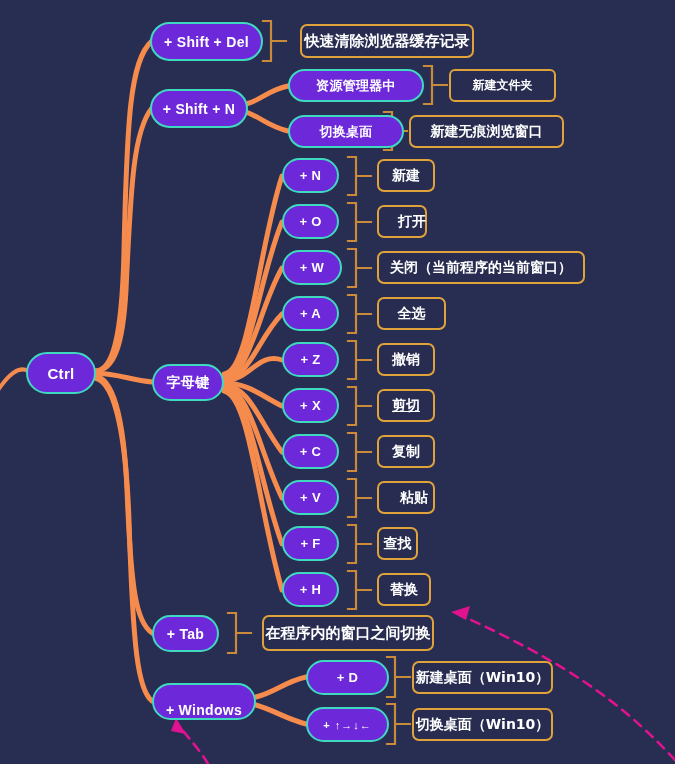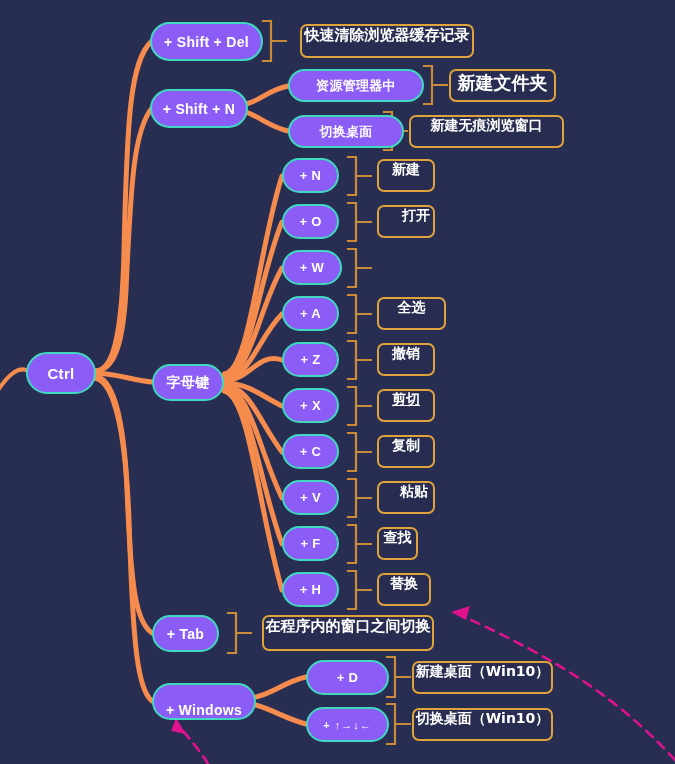--- a/index.html
+++ b/index.html
@@ -10,39 +10,39 @@
     overflow:hidden;
     position:relative;
   }
   #stage{position:relative;width:675px;height:764px;}
   svg.links{position:absolute;left:0;top:0;width:675px;height:764px;pointer-events:none;}
 
   
   .node{
     position:absolute;
     box-sizing:border-box;
-    background:#8b5cf6;
+    background:#6d28d9;
     border:2px solid #3fd9c0;
     border-radius:999px;
     color:#ffffff;
     display:flex;align-items:center;justify-content:center;
     font-weight:bold;
     white-space:nowrap;
     letter-spacing:.3px;
     z-index:3;
   }
   
   .box{
     position:absolute;
     box-sizing:border-box;
     background:#272c50;
     border:2px solid #e0a33c;
     border-radius:7px;
     color:#ffffff;
-    display:flex;align-items:flex-start;justify-content:center;
+    display:flex;align-items:center;justify-content:center;
     font-weight:bold;
     white-space:nowrap;
     z-index:3;
   }
   .cn{font-family:"DejaVu Sans","Liberation Sans",sans-serif;}
   .arrowsnode{letter-spacing:1px;font-size:11px;}
 </style>
 </head>
 <body>
 
@@ -141,21 +141,21 @@
     <span>+ Windows</span>
   </div>
 
   <div class="box cn" style="left:300px;top:24px;width:174px;height:34px;font-size:15px;">
     <span>快速清除浏览器缓存记录</span>
   </div>
 
   <div class="node cn" style="left:288px;top:69px;width:136px;height:33px;font-size:13px;">
     <span>资源管理器中</span>
   </div>
-  <div class="box cn" style="left:449px;top:69px;width:107px;height:33px;font-size:18px;">
+  <div class="box cn" style="left:449px;top:69px;width:107px;height:33px;font-size:12px;border-radius:6px;">
     <span>新建文件夹</span>
   </div>
 
   <div class="node cn" style="left:288px;top:115px;width:116px;height:33px;font-size:13px;">
     <span>切换桌面</span>
   </div>
   <div class="box cn" style="left:409px;top:115px;width:155px;height:33px;font-size:14px;">
     <span>新建无痕浏览窗口</span>
   </div>
 
@@ -186,22 +186,25 @@
   <div class="node" style="left:282px;top:526px;width:57px;height:35px;font-size:13px;">
     <span>+ F</span>
     </div>
   <div class="node" style="left:282px;top:572px;width:57px;height:35px;font-size:13px;">
     <span>+ H</span>
     </div>
 
   <div class="box cn" style="left:377px;top:159px;width:58px;height:33px;font-size:14px;">
     <span>新建</span>
     </div>
-  <div class="box cn" style="left:377px;top:205px;width:58px;height:33px;font-size:14px;padding-left:20px;">
+  <div class="box cn" style="left:377px;top:205px;width:50px;height:33px;font-size:14px;padding-left:20px;">
     <span>打开</span>
+    </div>
+  <div class="box cn" style="left:377px;top:251px;width:208px;height:33px;font-size:14px;">
+    <span>关闭（当前程序的当前窗口）</span>
     </div>
   <div class="box cn" style="left:377px;top:297px;width:69px;height:33px;font-size:14px;">
     <span>全选</span>
     </div>
   <div class="box cn" style="left:377px;top:343px;width:58px;height:33px;font-size:14px;">
     <span>撤销</span>
     </div>
   <div class="box cn" style="left:377px;top:389px;width:58px;height:33px;font-size:14px;text-decoration:underline;">
     <span>剪切</span>
     </div>

